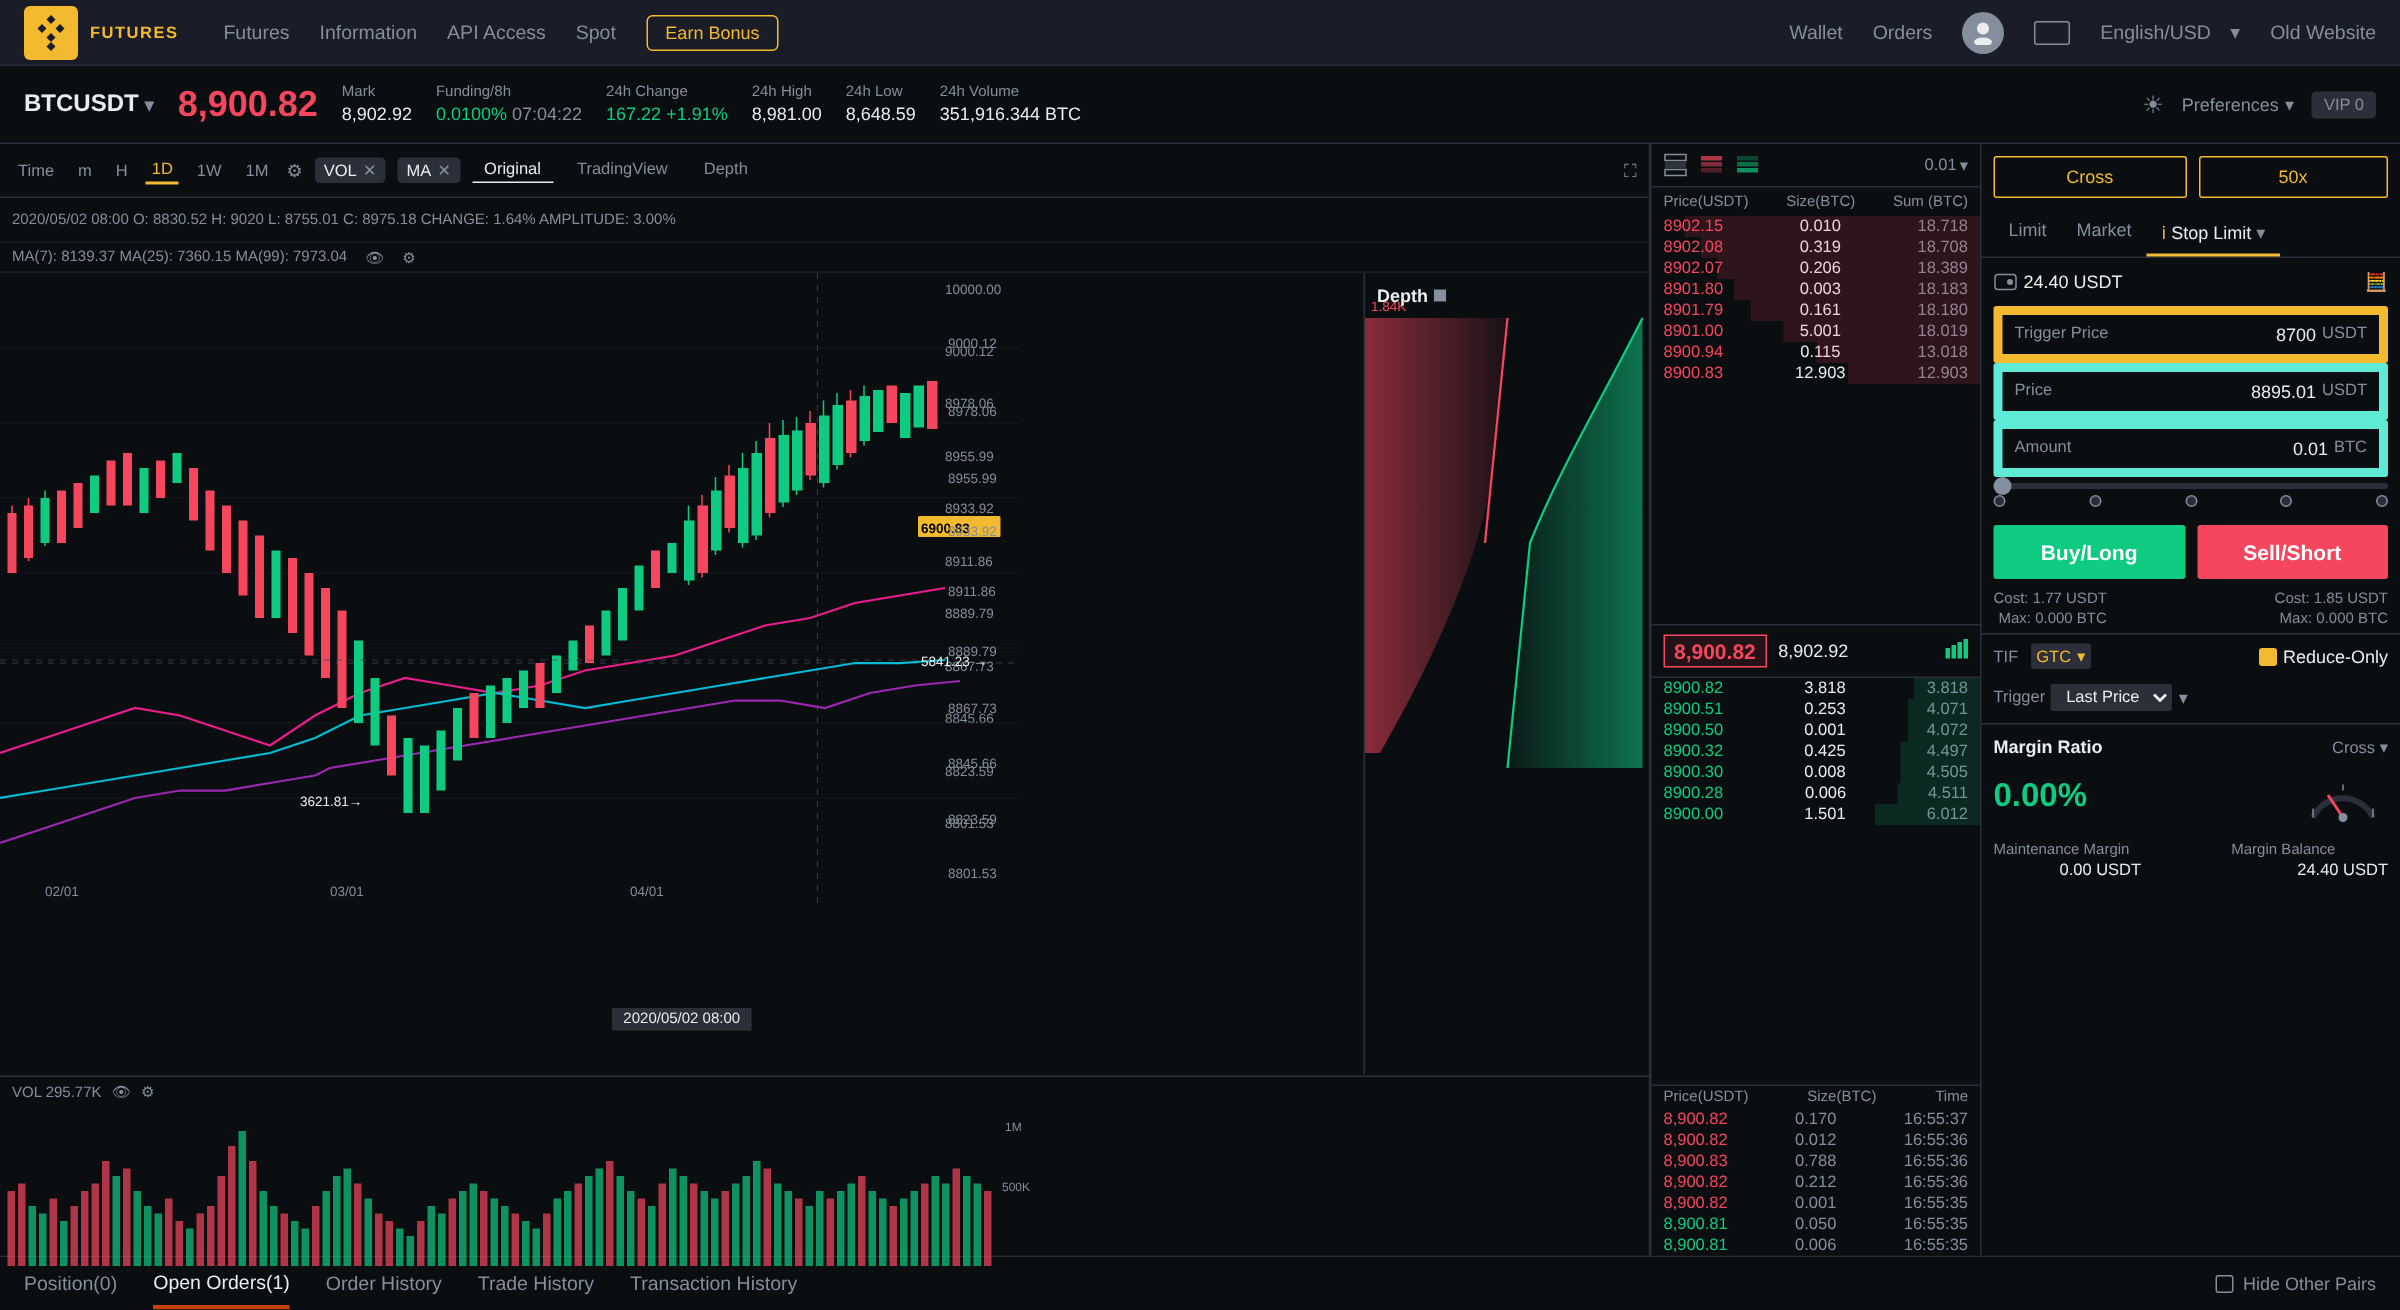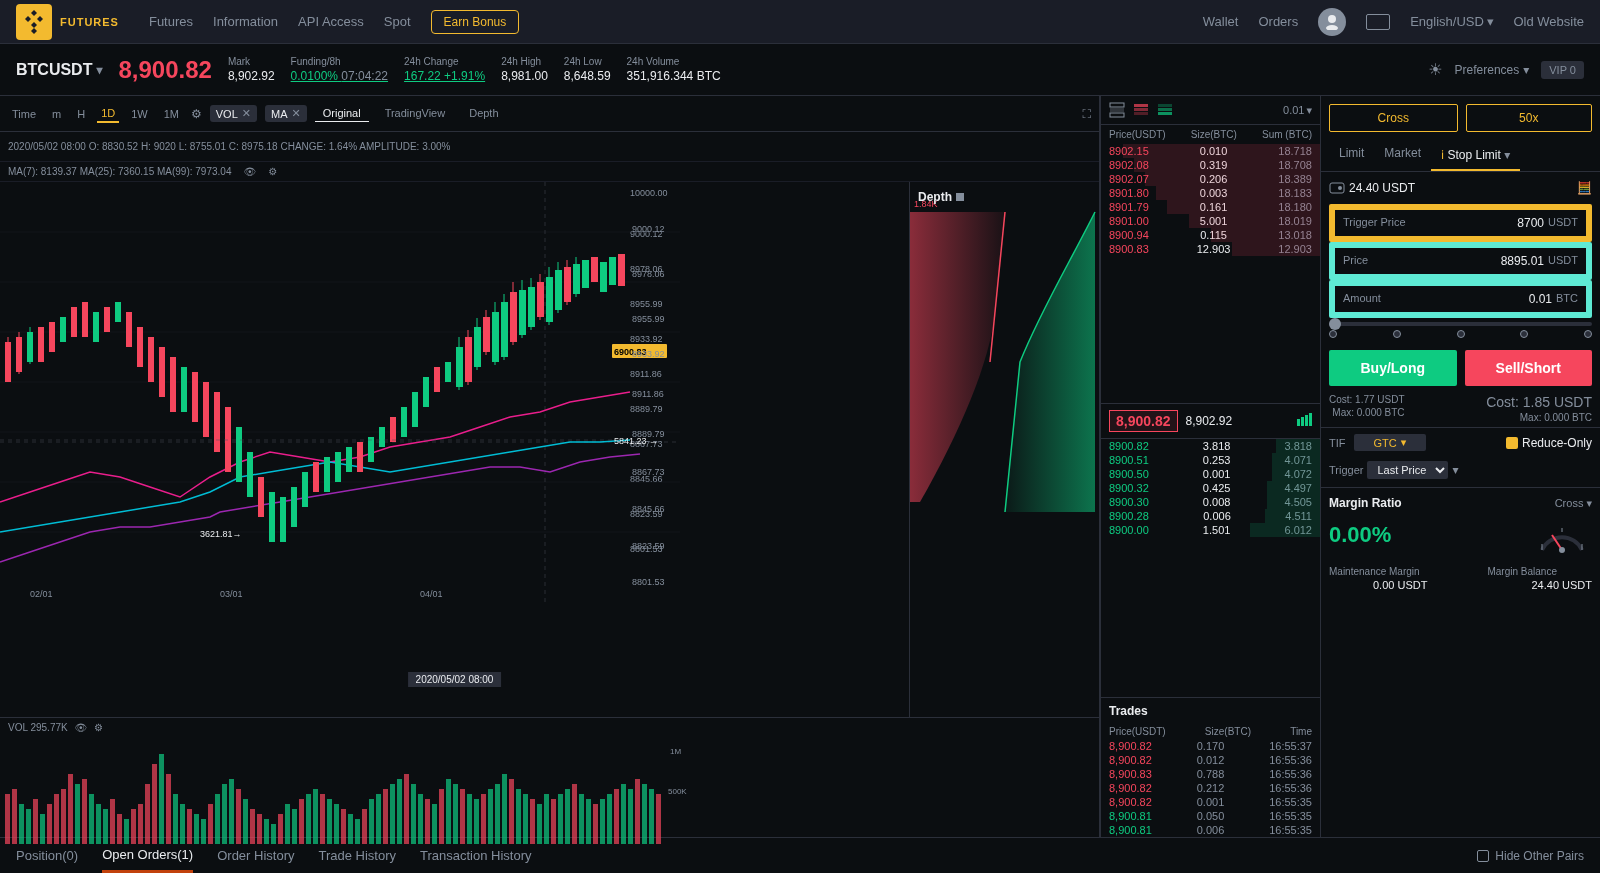--- a/index.html
+++ b/index.html
@@ -18,21 +18,21 @@
     .card-icon { width: 24px; height: 16px; border: 1px solid #848e9c; border-radius: 2px; }
     .dropdown-arrow { font-size: 10px; color: #848e9c; }
 
     
     .sub-header { background: #0b0e11; height: 52px; display: flex; align-items: center; padding: 0 16px; border-bottom: 1px solid #2b2f3a; gap: 16px; }
     .symbol { font-size: 16px; font-weight: bold; color: #eaecef; display: flex; align-items: center; gap: 4px; }
     .price { font-size: 24px; font-weight: bold; color: #f6465d; }
     .stat-group { display: flex; flex-direction: column; gap: 2px; }
     .stat-label { color: #848e9c; font-size: 10px; }
     .stat-value { color: #eaecef; font-size: 12px; }
-    .stat-value.positive { color: #0ecb81; text-decoration: underline; }
+    .stat-value.positive { color: #0ecb81; }
     .sub-header-right { margin-left: auto; display: flex; align-items: center; gap: 12px; }
     .vip-badge { background: #2b2f3a; padding: 3px 8px; border-radius: 3px; font-size: 11px; color: #848e9c; }
     .preferences-btn { color: #848e9c; cursor: pointer; font-size: 12px; display: flex; align-items: center; gap: 4px; }
 
     
     .main { display: flex; height: calc(873px - 44px - 52px - 36px); }
     
     
     .chart-container { flex: 1; display: flex; flex-direction: column; border-right: 1px solid #2b2f3a; }
     .chart-toolbar { height: 36px; background: #0b0e11; display: flex; align-items: center; padding: 0 8px; gap: 8px; border-bottom: 1px solid #2b2f3a; }
@@ -109,21 +109,21 @@
     
     .buy-sell-row { display: flex; gap: 8px; padding: 4px 8px; }
     .buy-btn { flex: 1; padding: 10px; background: #0ecb81; color: #fff; border: none; cursor: pointer; font-size: 14px; font-weight: bold; border-radius: 2px; }
     .sell-btn { flex: 1; padding: 10px; background: #f6465d; color: #fff; border: none; cursor: pointer; font-size: 14px; font-weight: bold; border-radius: 2px; }
     
     .cost-info { padding: 4px 8px; display: flex; justify-content: space-between; text-align: right; }
     .cost-col { display: flex; flex-direction: column; gap: 2px; }
     
     .tif-row { display: flex; align-items: center; gap: 8px; padding: 6px 8px; border-top: 1px solid #2b2f3a; }
     .tif-label { color: #848e9c; font-size: 11px; }
-    .tif-gtc { background: #2b2f3a; color: #f3ba2f; padding: 2px 20px; font-size: 11px; border-radius: 2px; cursor: pointer; display: flex; align-items: flex-end; gap: 4px; }
+    .tif-gtc { background: #2b2f3a; color: #f3ba2f; padding: 2px 4px; font-size: 11px; border-radius: 2px; cursor: pointer; display: flex; align-items: flex-end; gap: 4px; }
     .reduce-only { display: flex; align-items: center; gap: 4px; margin-left: auto; }
     .checkbox { width: 12px; height: 12px; background: #f3ba2f; border-radius: 2px; }
     
     .trigger-row { padding: 4px 8px; display: flex; align-items: center; gap: 4px; }
     .trigger-label-sm { color: #848e9c; font-size: 11px; }
     .trigger-select { background: #2b2f3a; border: none; color: #eaecef; padding: 2px 6px; font-size: 11px; border-radius: 2px; cursor: pointer; }
     
     
     .margin-section { padding: 8px; border-top: 1px solid #2b2f3a; margin-top: 4px; }
     .margin-title { display: flex; justify-content: space-between; align-items: center; }
@@ -169,21 +169,21 @@
   <div class="header-right">
     <span>Wallet</span>
     <span>Orders</span>
     <div class="avatar">
       <svg width="16" height="16" viewBox="0 0 16 16">
           <circle cx="8" cy="5" r="4" fill="#eaecef"></circle>
           <ellipse cx="8" cy="14" rx="6" ry="3" fill="#eaecef"></ellipse>
         </svg>
     </div>
     <div class="card-icon"></div>
-    <span style="display:flex;align-items:flex-end;gap:3px;">
+    <span style="display:flex;align-items:flex-end;gap:13px;">
         <span>English/USD</span>
         <span class="dropdown-arrow">▾</span>
       </span>
     <span class="old-website">Old Website</span>
   </div>
 </div>
 
 <div class="sub-header">
   <div class="symbol">
     <span>BTCUSDT</span>
@@ -674,21 +674,20 @@
       </div>
       <div class="ob-row bid">
         <div class="ob-bg" style="width:32%;"></div>
         <span class="ob-price">8900.00</span>
           <span style="color:#eaecef;">1.501</span>
           <span style="color:#848e9c;">6.012</span>
       </div>
     </div>
 
     <div class="trades-section">
-      <div class="trades-header">Trades</div>
       <div class="trades-columns">
         <span>Price(USDT)</span>
         <span>Size(BTC)</span>
         <span>Time</span>
       </div>
       <div class="trade-row">
         <span class="t-price">8,900.82</span>
           <span class="t-size">0.170</span>
           <span class="t-time">16:55:37</span>
       </div>
@@ -786,21 +785,21 @@
       <button class="buy-btn">Buy/Long</button>
       <button class="sell-btn">Sell/Short</button>
     </div>
 
     <div class="cost-info">
       <div class="cost-col">
         <div style="font-size:10px;color:#848e9c;">Cost: 1.77 USDT</div>
         <div style="font-size:10px;color:#848e9c;">Max: 0.000 BTC</div>
       </div>
       <div class="cost-col">
-        <div style="font-size:14px;color:#848e9c;">Cost: 1.85 USDT</div>
+        <div style="font-size:10px;color:#848e9c;">Cost: 1.85 USDT</div>
         <div style="font-size:10px;color:#848e9c;">Max: 0.000 BTC</div>
       </div>
     </div>
 
     <div class="tif-row">
       <span class="tif-label">TIF</span>
       <div class="tif-gtc">
         <span style="color:#f3ba2f;">GTC</span>
         <span style="color:#f3ba2f;">▾</span>
       </div>

